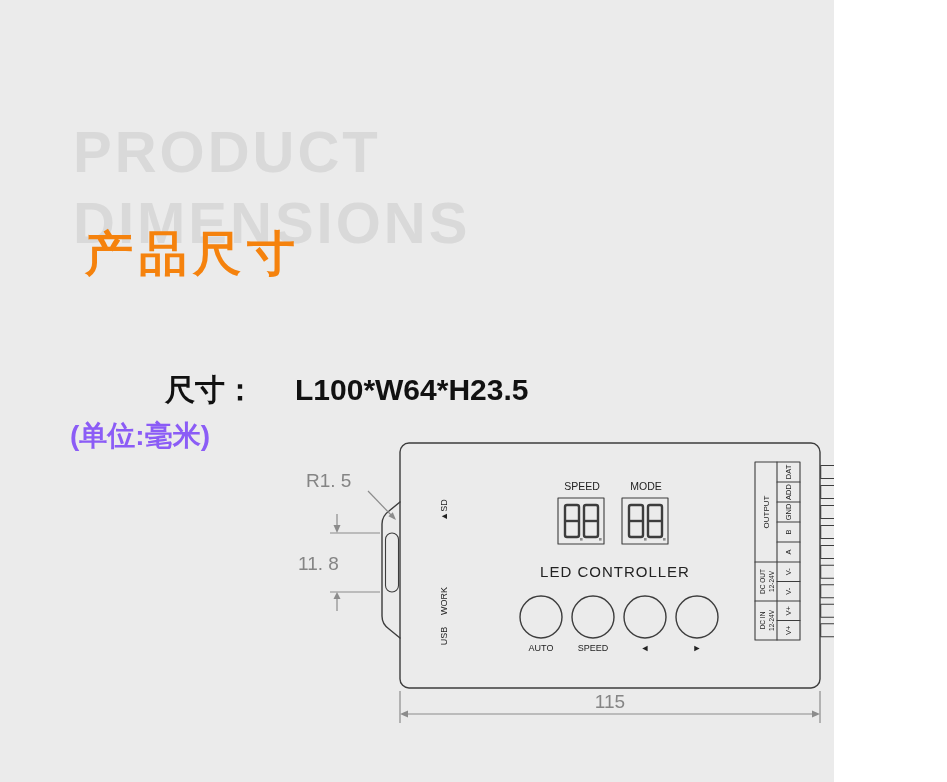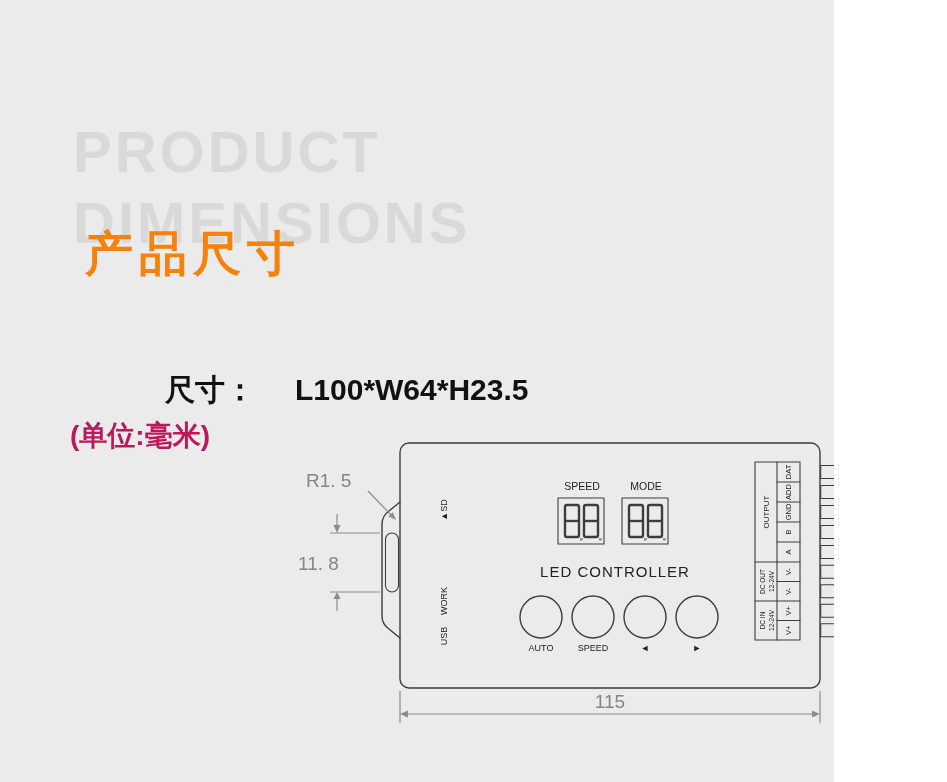--- a/index.html
+++ b/index.html
@@ -22,21 +22,21 @@
     color:#f5820d;letter-spacing:6px;
   }
   .spec-row{
     position:absolute;left:165px;top:370px;
     font-size:30px;font-weight:700;color:#111;
     white-space:nowrap;
   }
   .spec-label{margin-right:40px;}
   .unit-note{
     position:absolute;left:70px;top:417px;
-    font-size:28px;font-weight:700;color:#be185d;
+    font-size:28px;font-weight:700;color:#8b5cf6;
   }
   svg.drawing{position:absolute;left:280px;top:430px;}
   svg .ln{stroke:#3d3d3d;fill:none;stroke-width:1.4;stroke-linecap:round;stroke-linejoin:round;}
   svg .thin{stroke-width:1.1;}
   svg .seg{stroke:#3d3d3d;fill:none;stroke-width:2.4;stroke-linejoin:round;}
   svg .dim{stroke:#8c8c8c;fill:none;stroke-width:1.2;}
   svg .dimfill{fill:#8c8c8c;stroke:none;}
   svg text{font-family:"Liberation Sans", sans-serif;fill:#222;}
   svg text.dimtxt{fill:#858585;font-size:19px;}
 </style>

